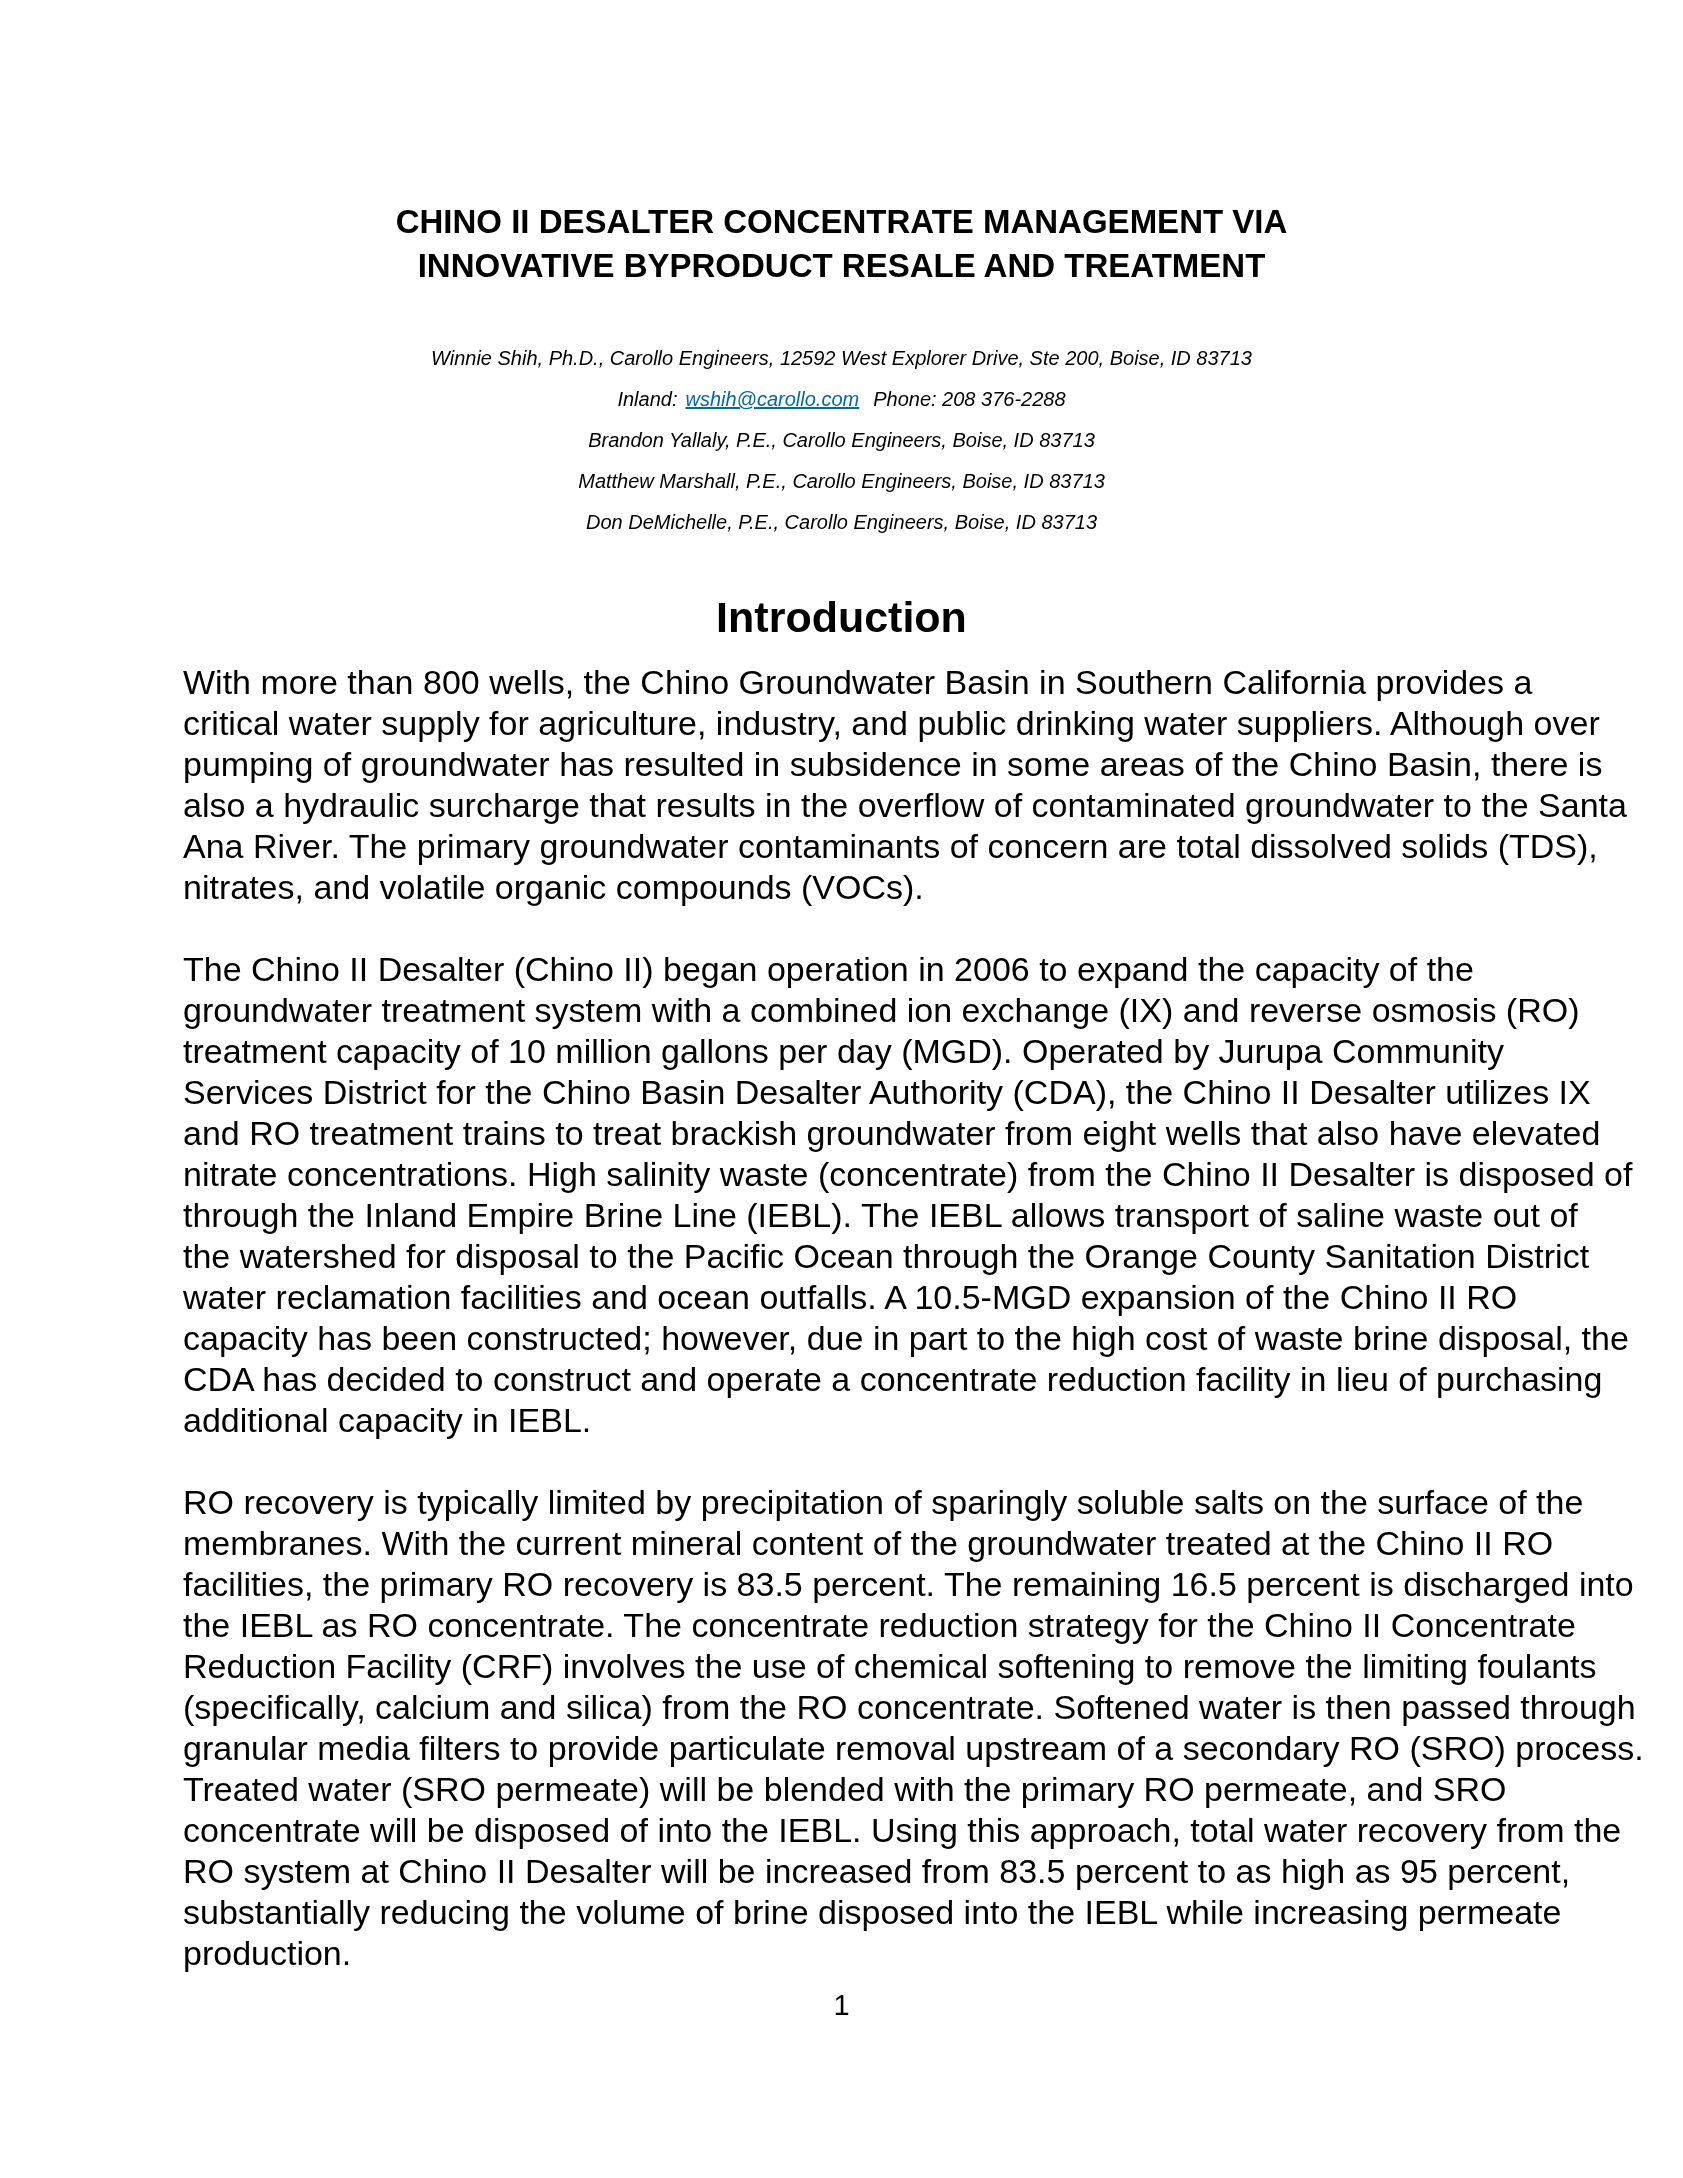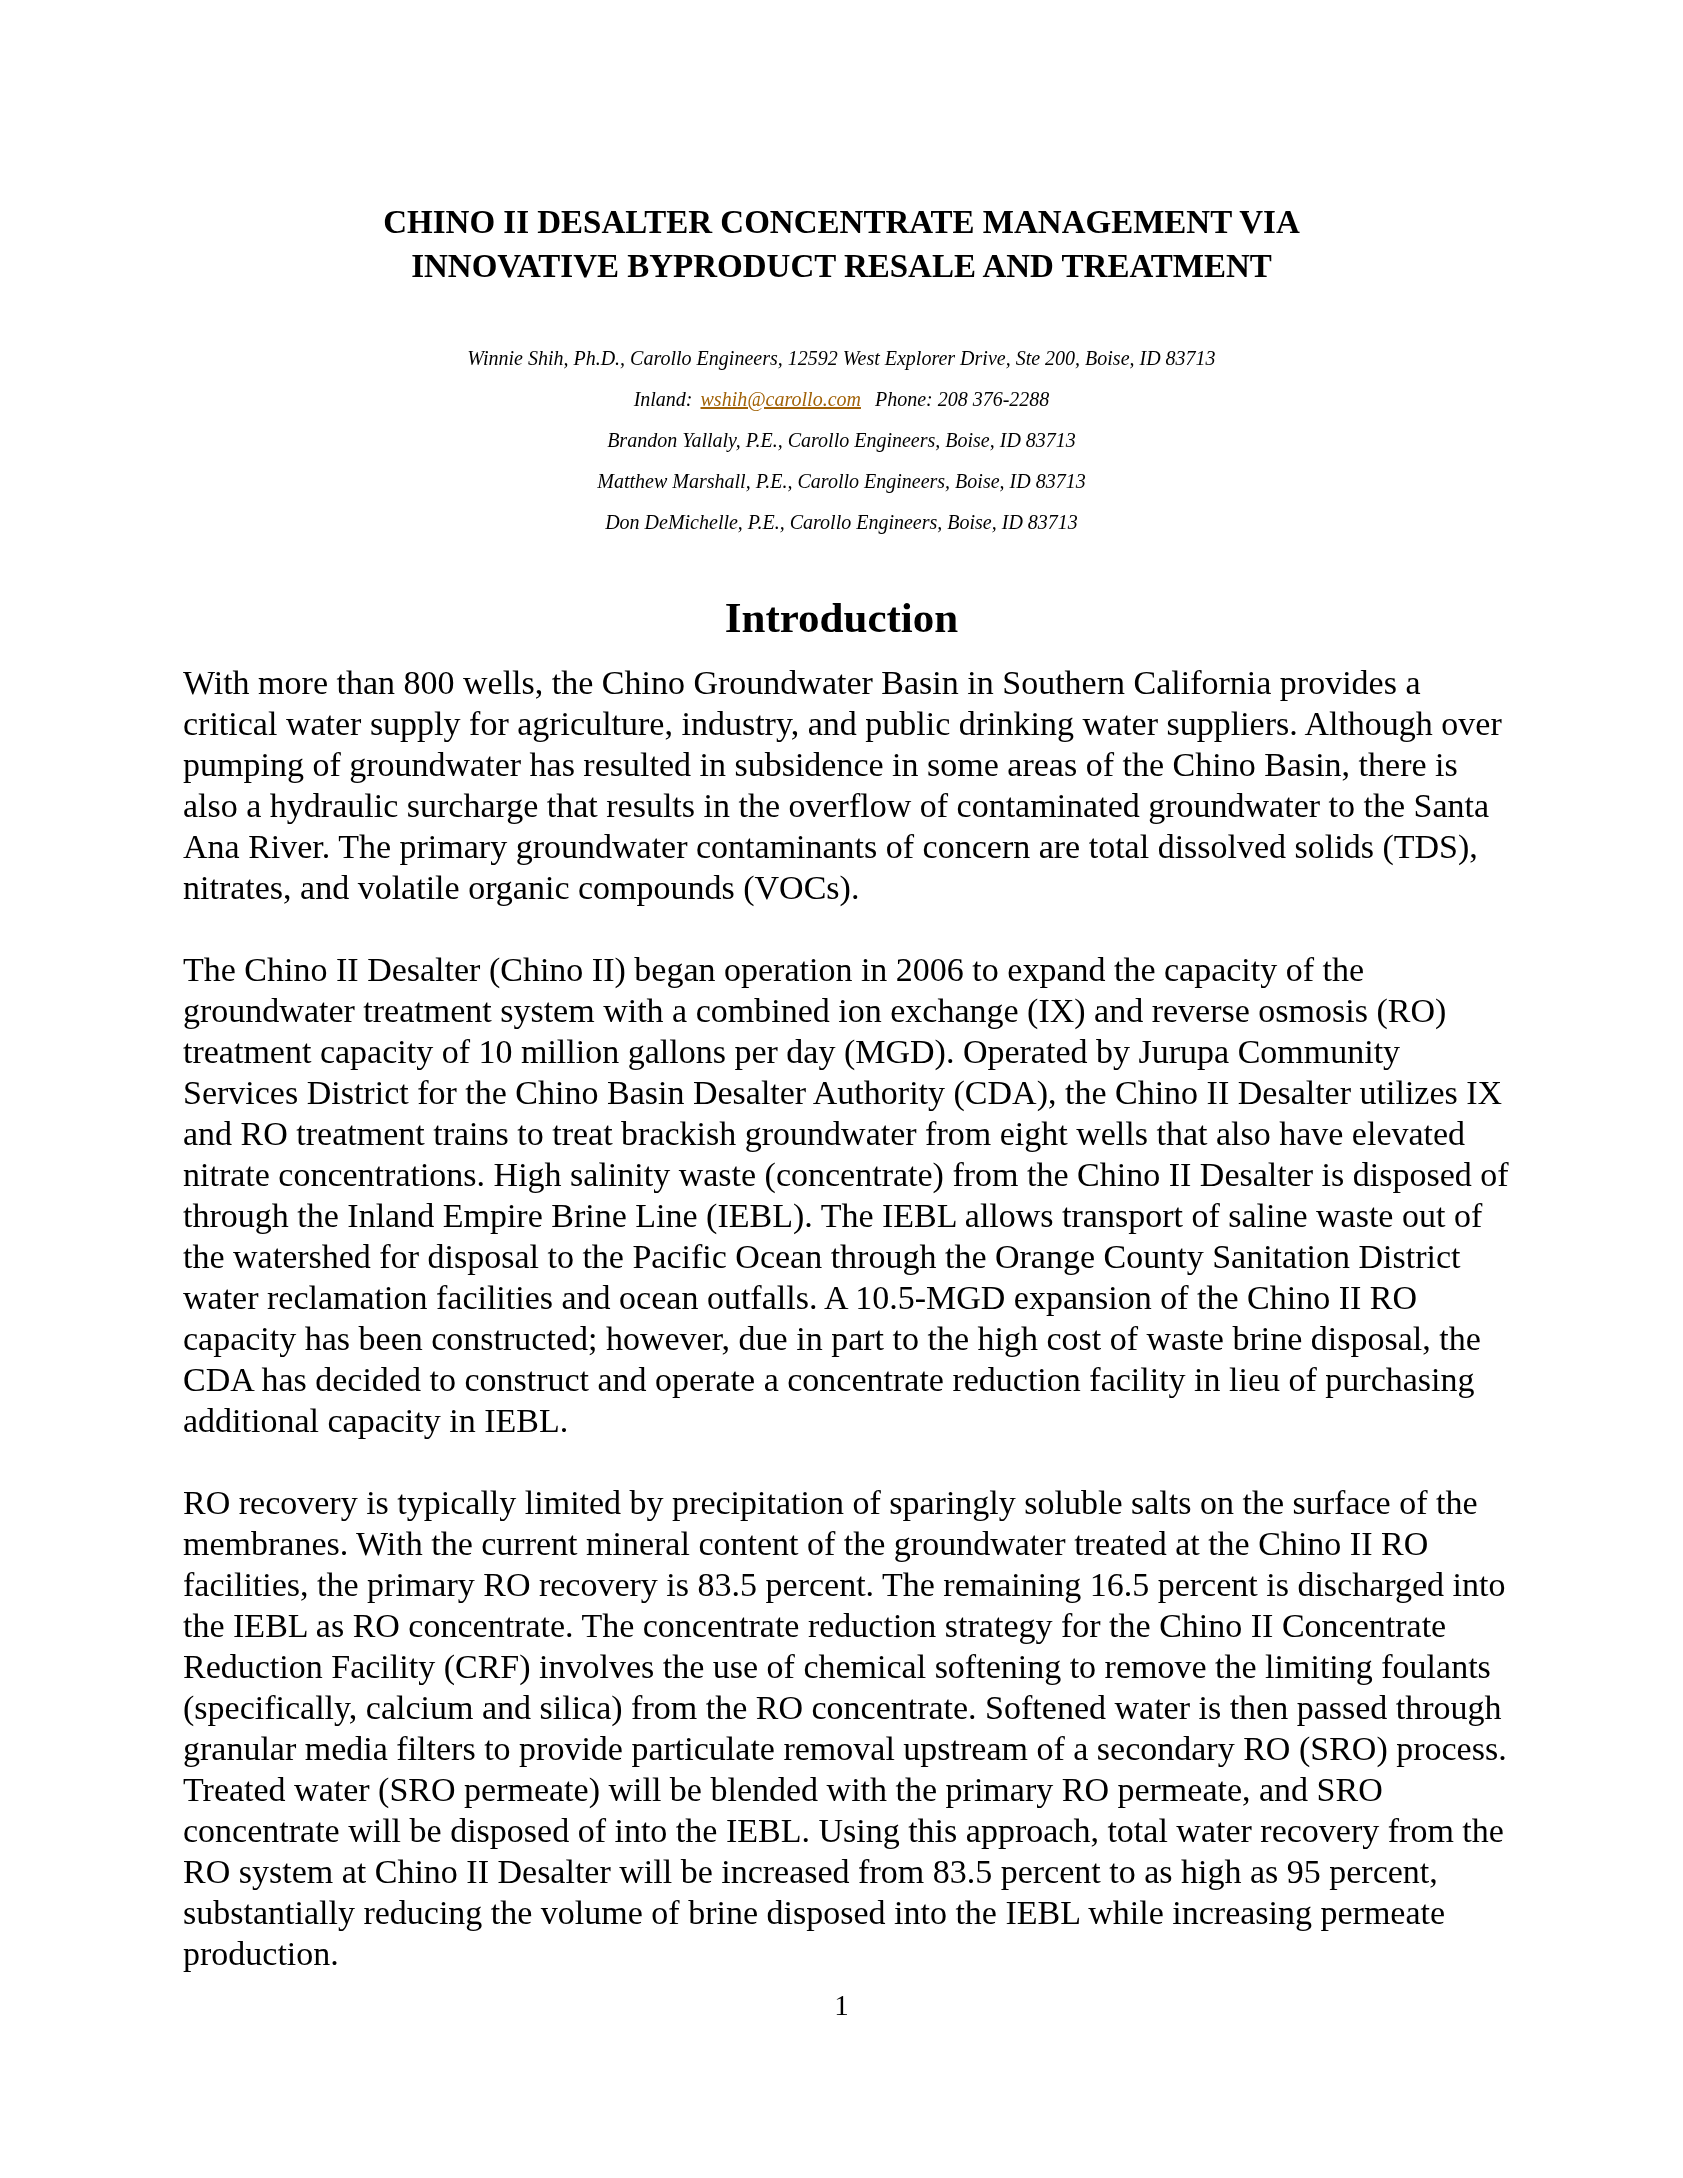--- a/index.html
+++ b/index.html
@@ -6,21 +6,21 @@
     margin: 0;
     padding: 0;
     background: #ffffff;
   }
   .page {
     position: relative;
     width: 1683px;
     height: 2178px;
     background: #ffffff;
     color: #000000;
-    font-family: Liberation Serif, serif;
+    font-family: Liberation Sans, sans-serif;
     overflow: hidden;
   }
   .content {
     padding: 200px 183px 0 183px;
   }
   .title {
     margin: 0;
     text-align: center;
     font-size: 33px;
     font-weight: bold;
@@ -86,21 +86,21 @@
 <div class="page">
   <div class="content">
 
     <h1 class="title">
       <span class="tline">CHINO II DESALTER CONCENTRATE MANAGEMENT VIA</span>
       <span class="tline">INNOVATIVE BYPRODUCT RESALE AND TREATMENT</span>
     </h1>
 
     <div class="authors">
       <span class="author-line">Winnie Shih, Ph.D., Carollo Engineers, 12592 West Explorer Drive, Ste 200, Boise, ID 83713</span>
-      <span class="author-line"><span>Inland:</span><a class="email" href="#" style="color: #a16207;">wshih@carollo.com</a><span class="phone">Phone: 208 376-2288</span></span>
+      <span class="author-line"><span>Inland:</span><a class="email" href="#" style="color: #0369a1;">wshih@carollo.com</a><span class="phone">Phone: 208 376-2288</span></span>
       <span class="author-line">Brandon Yallaly, P.E., Carollo Engineers, Boise, ID 83713</span>
       <span class="author-line">Matthew Marshall, P.E., Carollo Engineers, Boise, ID 83713</span>
       <span class="author-line">Don DeMichelle, P.E., Carollo Engineers, Boise, ID 83713</span>
     </div>
 
     <h2 class="section-heading">Introduction</h2>
 
     <div class="body-text" id="paragraphs">
         <p class="para">
           <span class="pline">With more than 800 wells, the Chino Groundwater Basin in Southern California provides a</span>

